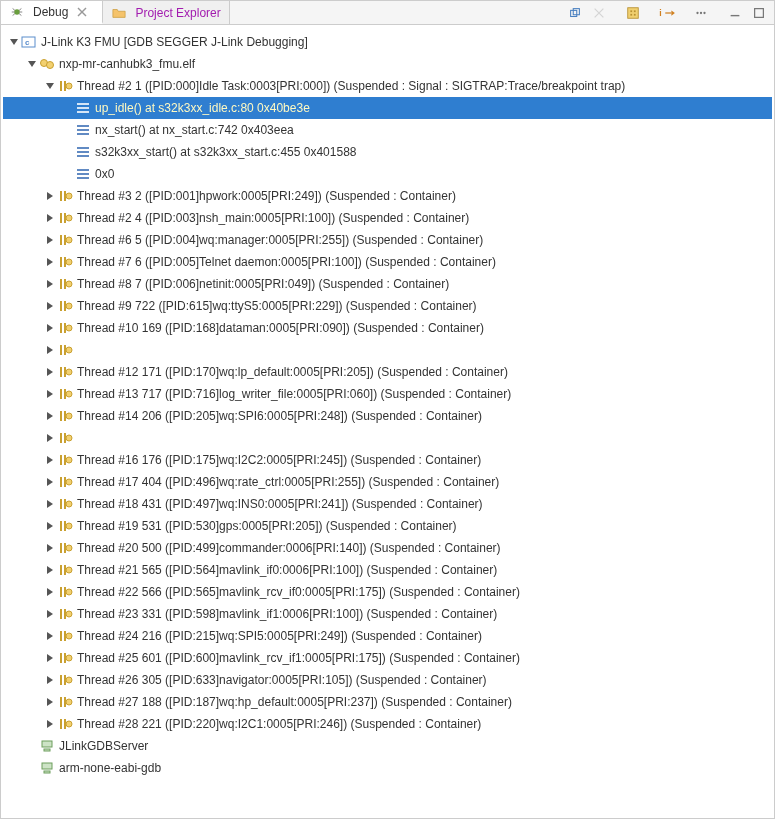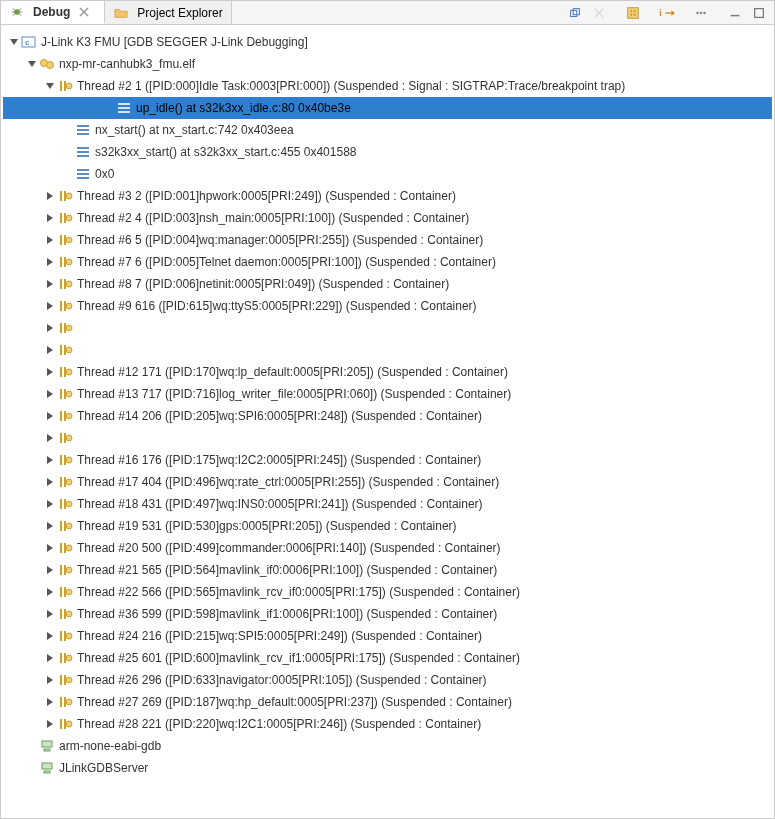--- a/index.html
+++ b/index.html
@@ -28,23 +28,22 @@
     height: 100%;
     border-right: 1px solid #ccc;
     background: #fff;
     cursor: pointer;
   }
   .tab.active {
     background: #fff;
     border-bottom: 2px solid #fff;
     position: relative;
     z-index: 2;
-    font-weight: bold;
-  }
-  .tab.inactive { background: #f0f0f0; color: #000000; }
+  }
+  .tab.inactive { background: #f0f0f0; color: #a21caf; }
   .tab-spacer { flex: 1; }
   .toolbar {
     display: flex;
     align-items: center;
     gap: 2px;
     padding: 0 4px;
   }
   .tb-btn {
     width: 22px; height: 20px;
     display: flex; align-items: center; justify-content: center;
@@ -61,22 +60,21 @@
     white-space: nowrap;
   }
   .tree-row {
     display: flex;
     align-items: center;
     height: 22px;
     cursor: default;
   }
   .tree-row.selected {
     background: #2f7ed0;
-    color: #000000;
-    padding-left: 41px;
+    color: #fef9c3;
   }
   .indent { display: inline-block; }
   .expander {
     width: 14px; height: 14px;
     display: inline-flex;
     align-items: center; justify-content: center;
     cursor: pointer;
     margin-right: 0px;
     flex-shrink: 0;
   }
@@ -360,35 +358,36 @@
           <svg width="10" height="10" viewBox="0 0 10 10">
             <path d="M2 1 L8 5 L2 9 Z" fill="#555"></path>
           </svg>
         </span>
         <span class="node-icon">
           <svg width="16" height="16" viewBox="0 0 16 16">
             <path d="M4 3 v10 M8 3 v10" stroke="#c9a030" stroke-width="2"></path>
             <circle cx="12" cy="8" r="3" fill="#f2d070" stroke="#c9a030"></circle>
           </svg>
         </span>
-        <span class="label">Thread #9 616 ([PID:615]wq:ttyS5:0005[PRI:229]) (Suspended : Container)</span>
-      </div>
-      <div class="tree-row">
-        <span class="indent" style="width:40px"></span>
-        <span class="expander">
-          <svg width="10" height="10" viewBox="0 0 10 10">
-            <path d="M2 1 L8 5 L2 9 Z" fill="#555"></path>
-          </svg>
-        </span>
-        <span class="node-icon">
-          <svg width="16" height="16" viewBox="0 0 16 16">
-            <path d="M4 3 v10 M8 3 v10" stroke="#c9a030" stroke-width="2"></path>
-            <circle cx="12" cy="8" r="3" fill="#f2d070" stroke="#c9a030"></circle>
-          </svg>
-        </span>
+        <span class="label">Thread #9 722 ([PID:615]wq:ttyS5:0005[PRI:229]) (Suspended : Container)</span>
+      </div>
+      <div class="tree-row">
+        <span class="indent" style="width:40px"></span>
+        <span class="expander">
+          <svg width="10" height="10" viewBox="0 0 10 10">
+            <path d="M2 1 L8 5 L2 9 Z" fill="#555"></path>
+          </svg>
+        </span>
+        <span class="node-icon">
+          <svg width="16" height="16" viewBox="0 0 16 16">
+            <path d="M4 3 v10 M8 3 v10" stroke="#c9a030" stroke-width="2"></path>
+            <circle cx="12" cy="8" r="3" fill="#f2d070" stroke="#c9a030"></circle>
+          </svg>
+        </span>
+        <span class="label">Thread #10 169 ([PID:168]dataman:0005[PRI:090]) (Suspended : Container)</span>
       </div>
       <div class="tree-row">
         <span class="indent" style="width:40px"></span>
         <span class="expander">
           <svg width="10" height="10" viewBox="0 0 10 10">
             <path d="M2 1 L8 5 L2 9 Z" fill="#555"></path>
           </svg>
         </span>
         <span class="node-icon">
           <svg width="16" height="16" viewBox="0 0 16 16">
@@ -567,21 +566,21 @@
           <svg width="10" height="10" viewBox="0 0 10 10">
             <path d="M2 1 L8 5 L2 9 Z" fill="#555"></path>
           </svg>
         </span>
         <span class="node-icon">
           <svg width="16" height="16" viewBox="0 0 16 16">
             <path d="M4 3 v10 M8 3 v10" stroke="#c9a030" stroke-width="2"></path>
             <circle cx="12" cy="8" r="3" fill="#f2d070" stroke="#c9a030"></circle>
           </svg>
         </span>
-        <span class="label">Thread #36 599 ([PID:598]mavlink_if1:0006[PRI:100]) (Suspended : Container)</span>
+        <span class="label">Thread #23 331 ([PID:598]mavlink_if1:0006[PRI:100]) (Suspended : Container)</span>
       </div>
       <div class="tree-row">
         <span class="indent" style="width:40px"></span>
         <span class="expander">
           <svg width="10" height="10" viewBox="0 0 10 10">
             <path d="M2 1 L8 5 L2 9 Z" fill="#555"></path>
           </svg>
         </span>
         <span class="node-icon">
           <svg width="16" height="16" viewBox="0 0 16 16">
@@ -612,36 +611,36 @@
           <svg width="10" height="10" viewBox="0 0 10 10">
             <path d="M2 1 L8 5 L2 9 Z" fill="#555"></path>
           </svg>
         </span>
         <span class="node-icon">
           <svg width="16" height="16" viewBox="0 0 16 16">
             <path d="M4 3 v10 M8 3 v10" stroke="#c9a030" stroke-width="2"></path>
             <circle cx="12" cy="8" r="3" fill="#f2d070" stroke="#c9a030"></circle>
           </svg>
         </span>
-        <span class="label">Thread #26 296 ([PID:633]navigator:0005[PRI:105]) (Suspended : Container)</span>
-      </div>
-      <div class="tree-row">
-        <span class="indent" style="width:40px"></span>
-        <span class="expander">
-          <svg width="10" height="10" viewBox="0 0 10 10">
-            <path d="M2 1 L8 5 L2 9 Z" fill="#555"></path>
-          </svg>
-        </span>
-        <span class="node-icon">
-          <svg width="16" height="16" viewBox="0 0 16 16">
-            <path d="M4 3 v10 M8 3 v10" stroke="#c9a030" stroke-width="2"></path>
-            <circle cx="12" cy="8" r="3" fill="#f2d070" stroke="#c9a030"></circle>
-          </svg>
-        </span>
-        <span class="label">Thread #27 269 ([PID:187]wq:hp_default:0005[PRI:237]) (Suspended : Container)</span>
+        <span class="label">Thread #26 305 ([PID:633]navigator:0005[PRI:105]) (Suspended : Container)</span>
+      </div>
+      <div class="tree-row">
+        <span class="indent" style="width:40px"></span>
+        <span class="expander">
+          <svg width="10" height="10" viewBox="0 0 10 10">
+            <path d="M2 1 L8 5 L2 9 Z" fill="#555"></path>
+          </svg>
+        </span>
+        <span class="node-icon">
+          <svg width="16" height="16" viewBox="0 0 16 16">
+            <path d="M4 3 v10 M8 3 v10" stroke="#c9a030" stroke-width="2"></path>
+            <circle cx="12" cy="8" r="3" fill="#f2d070" stroke="#c9a030"></circle>
+          </svg>
+        </span>
+        <span class="label">Thread #27 188 ([PID:187]wq:hp_default:0005[PRI:237]) (Suspended : Container)</span>
       </div>
       <div class="tree-row">
         <span class="indent" style="width:40px"></span>
         <span class="expander">
           <svg width="10" height="10" viewBox="0 0 10 10">
             <path d="M2 1 L8 5 L2 9 Z" fill="#555"></path>
           </svg>
         </span>
         <span class="node-icon">
           <svg width="16" height="16" viewBox="0 0 16 16">
@@ -655,27 +654,27 @@
 
   <div class="tree-row">
     <span class="indent" style="width:22px"></span>
     <span class="expander none"></span>
     <span class="node-icon">
       <svg width="16" height="16" viewBox="0 0 16 16">
           <rect x="3" y="3" width="10" height="6" fill="#cde3c6" stroke="#6c9e5c"></rect>
           <rect x="5" y="11" width="6" height="2" fill="#cde3c6" stroke="#6c9e5c"></rect>
         </svg>
     </span>
-    <span class="label">arm-none-eabi-gdb</span>
+    <span class="label">JLinkGDBServer</span>
   </div>
   <div class="tree-row">
     <span class="indent" style="width:22px"></span>
     <span class="expander none"></span>
     <span class="node-icon">
       <svg width="16" height="16" viewBox="0 0 16 16">
           <rect x="3" y="3" width="10" height="6" fill="#cde3c6" stroke="#6c9e5c"></rect>
           <rect x="5" y="11" width="6" height="2" fill="#cde3c6" stroke="#6c9e5c"></rect>
         </svg>
     </span>
-    <span class="label">JLinkGDBServer</span>
+    <span class="label">arm-none-eabi-gdb</span>
   </div>
 
 </div>
 
 </body></html>

